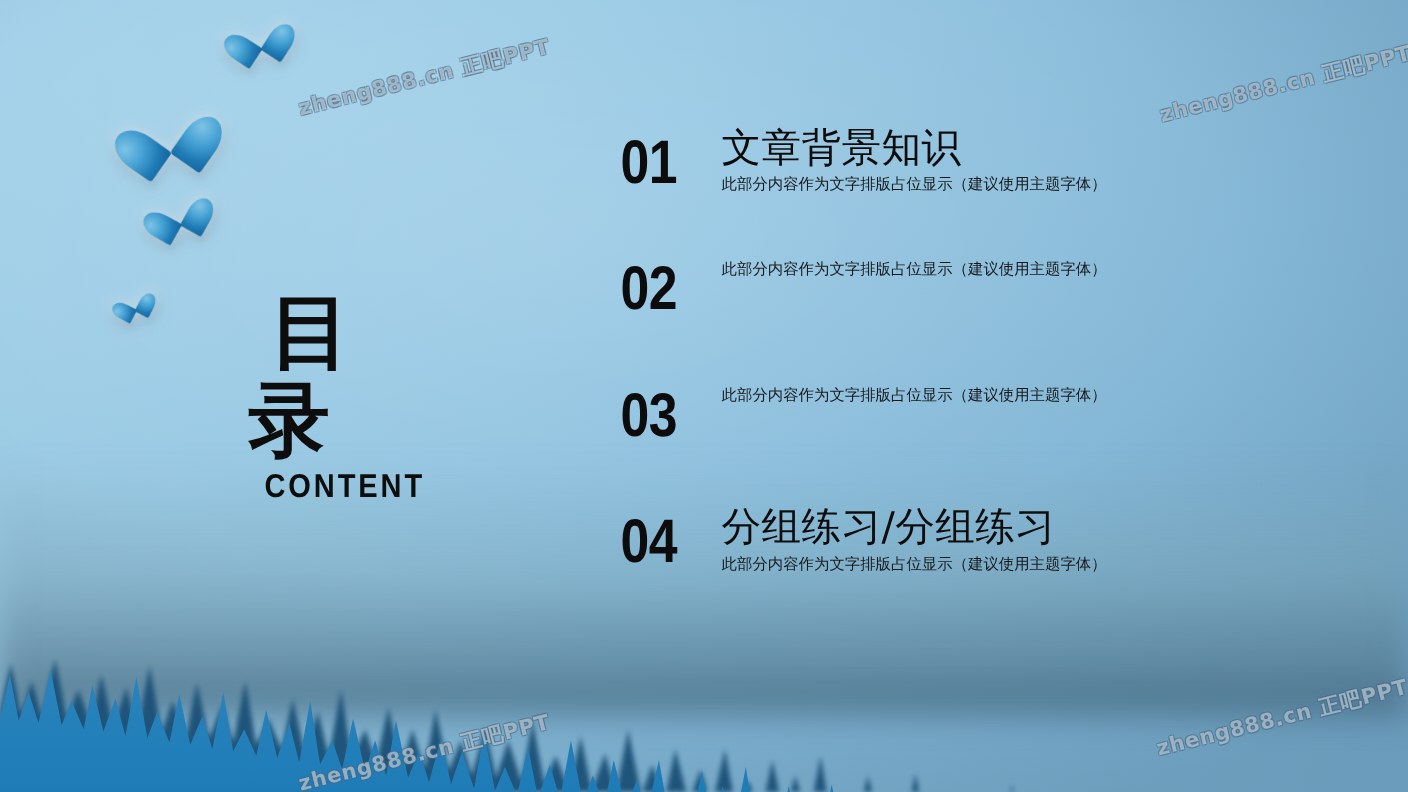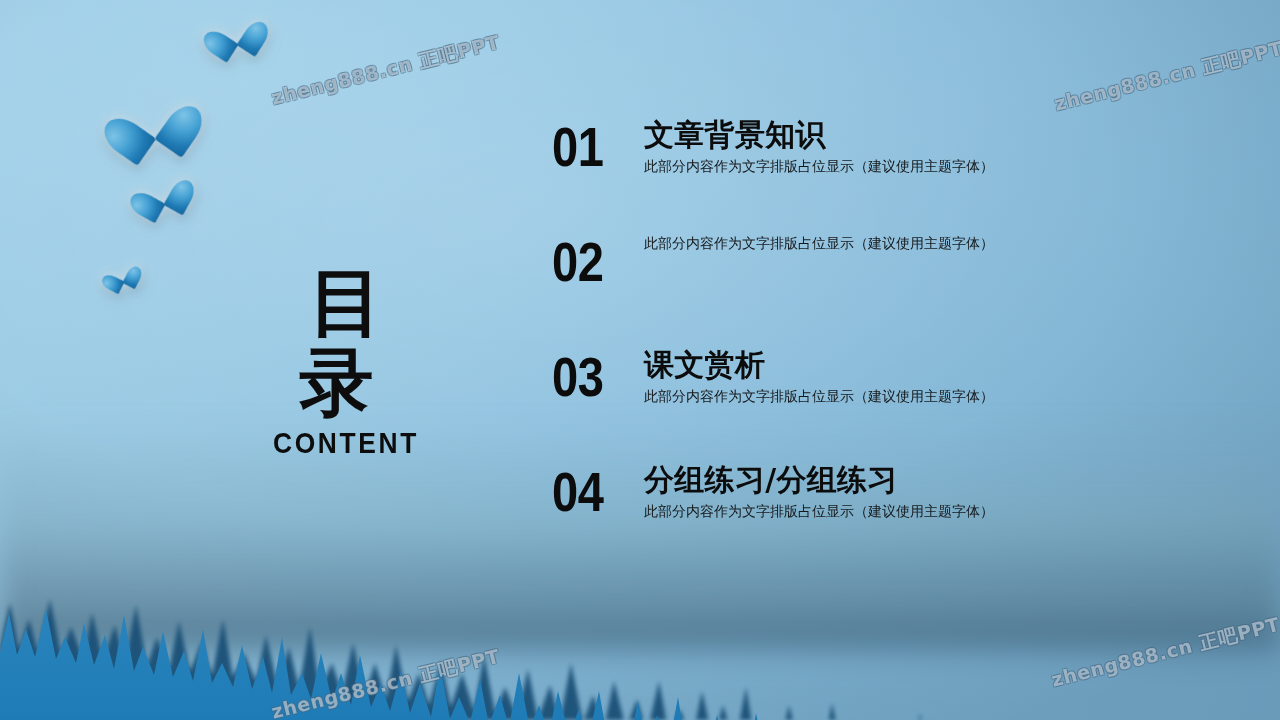--- a/index.html
+++ b/index.html
@@ -52,52 +52,52 @@
   #heart-3{left:140px;top:172px;width:42px;height:40px;transform:rotate(-16deg);}
   #heart-4{left:108px;top:262px;width:26px;height:25px;transform:rotate(-18deg);}
 
   
   .grass{position:absolute;left:0;bottom:0;width:1280px;}
   #grass-back{height:135px;filter:blur(2.2px);opacity:.95;}
   #grass-front{height:125px;}
 
   
   #title-block{
-    position:absolute;left:226px;top:262px;width:240px;text-align:center;
+    position:absolute;left:226px;top:262px;width:240px;
     color:#111;
   }
   #title-cn{
     font-size:74px;line-height:80px;font-weight:700;letter-spacing:.26em;
     text-indent:.26em;
     font-family:"DejaVu Sans","Liberation Sans",sans-serif;
     color:#0d0d0d;
   }
   #title-en{
     margin-top:4px;font-size:30px;font-weight:700;letter-spacing:.10em;
     transform:scaleX(.88);font-family:"Liberation Sans",sans-serif;color:#0d0d0d;
   }
 
   
-  #agenda{position:absolute;left:552px;top:118px;width:620px;}
+  #agenda{position:absolute;left:564px;top:118px;width:620px;}
   .agenda-item{position:relative;height:115px;}
   .num{
     position:absolute;left:0;top:0;
     font-size:56px;line-height:58px;font-weight:700;color:#0c0c0c;
     font-family:"Liberation Sans",sans-serif;
     transform:scaleX(.84);transform-origin:left top;letter-spacing:-.01em;
   }
   .item-body{position:absolute;left:92px;top:-2px;}
   .item-title{
-    font-size:30px;line-height:38px;font-weight:700;color:#0c0c0c;
+    font-size:36px;line-height:38px;font-weight:400;color:#0c0c0c;
     font-family:"DejaVu Sans","Liberation Sans",sans-serif;letter-spacing:.01em;
     white-space:nowrap;
   }
   .item-desc{
     margin-top:4px;font-size:14px;line-height:18px;color:#15191c;
-    font-family:Liberation Mono, monospace;white-space:nowrap;
+    font-family:Liberation Sans, sans-serif;white-space:nowrap;
   }
 
   
   .wm{
     position:absolute;white-space:nowrap;font-weight:700;
     font-family:"DejaVu Sans","Liberation Sans",sans-serif;
     color:rgba(236,244,249,.50);
     text-shadow:
       -1px -1px 0 rgba(70,105,130,.45),
        1px -1px 0 rgba(70,105,130,.45),
@@ -166,21 +166,20 @@
     <div class="agenda-item">
       <div class="num">02</div>
       <div class="item-body">
         <div class="item-desc">此部分内容作为文字排版占位显示（建议使用主题字体）</div>
       </div>
     </div>
 
     <div class="agenda-item">
       <div class="num">03</div>
       <div class="item-body">
-        <div class="item-title">课文赏析</div>
         <div class="item-desc">此部分内容作为文字排版占位显示（建议使用主题字体）</div>
       </div>
     </div>
 
     <div class="agenda-item">
       <div class="num">04</div>
       <div class="item-body">
         <div class="item-title">分组练习/分组练习</div>
         <div class="item-desc">此部分内容作为文字排版占位显示（建议使用主题字体）</div>
       </div>

